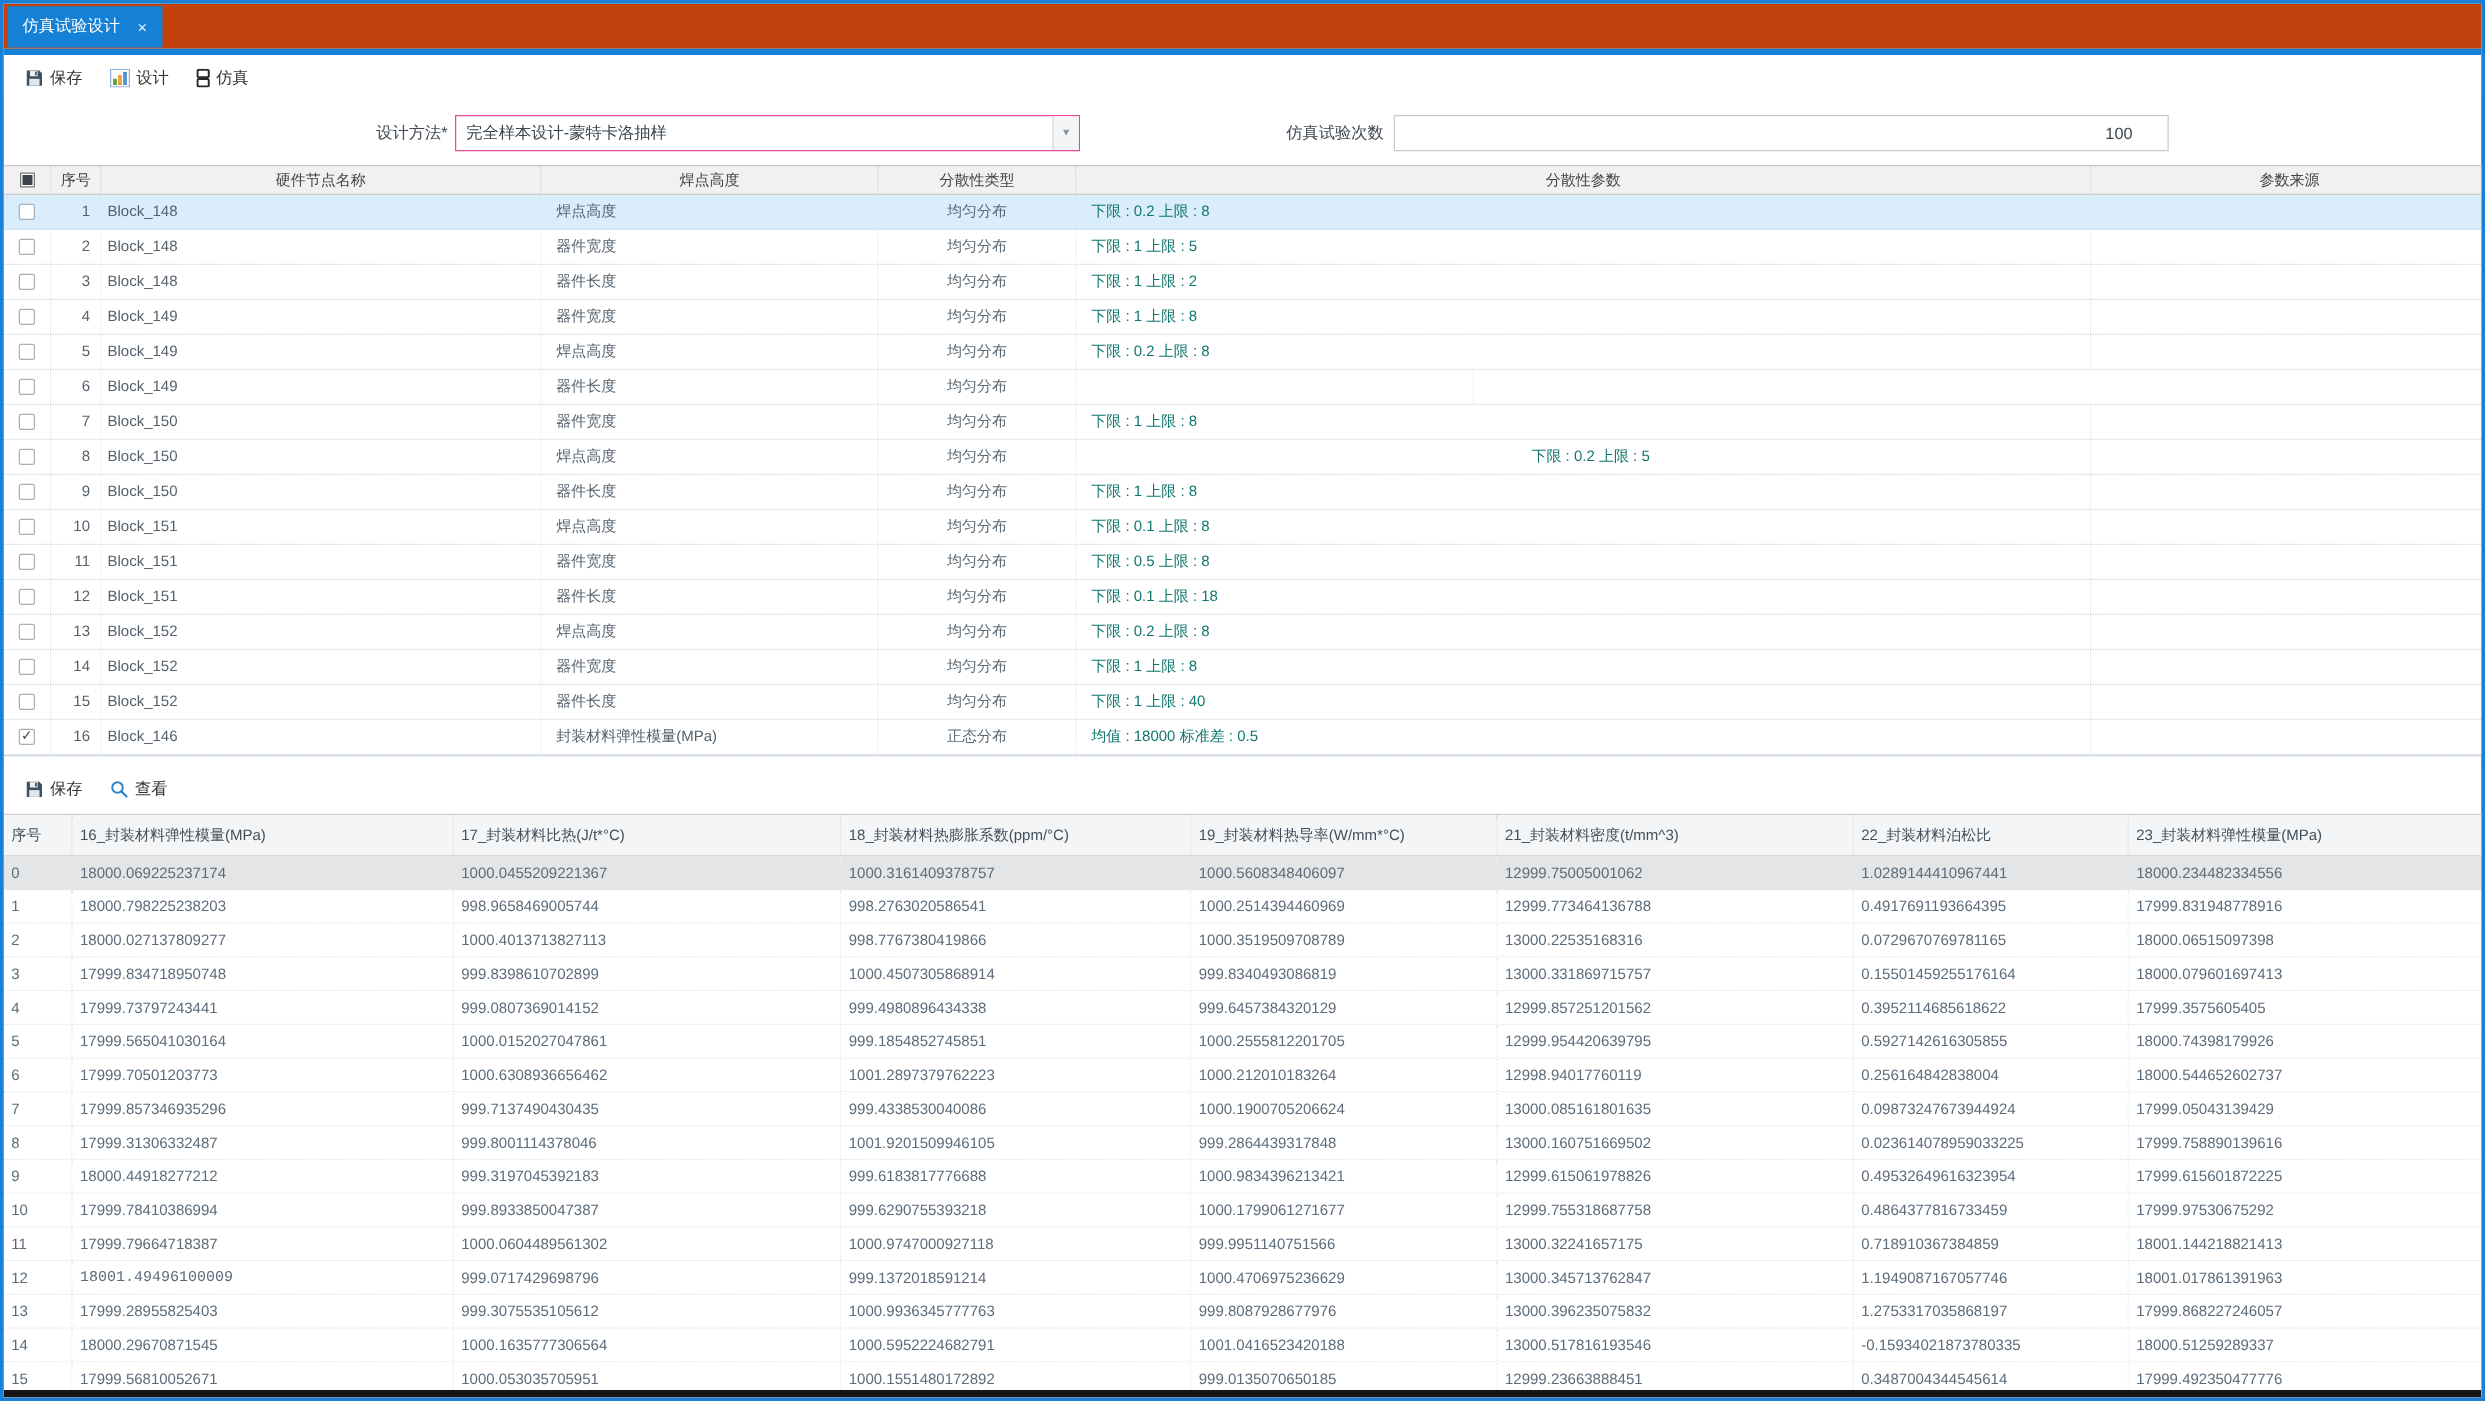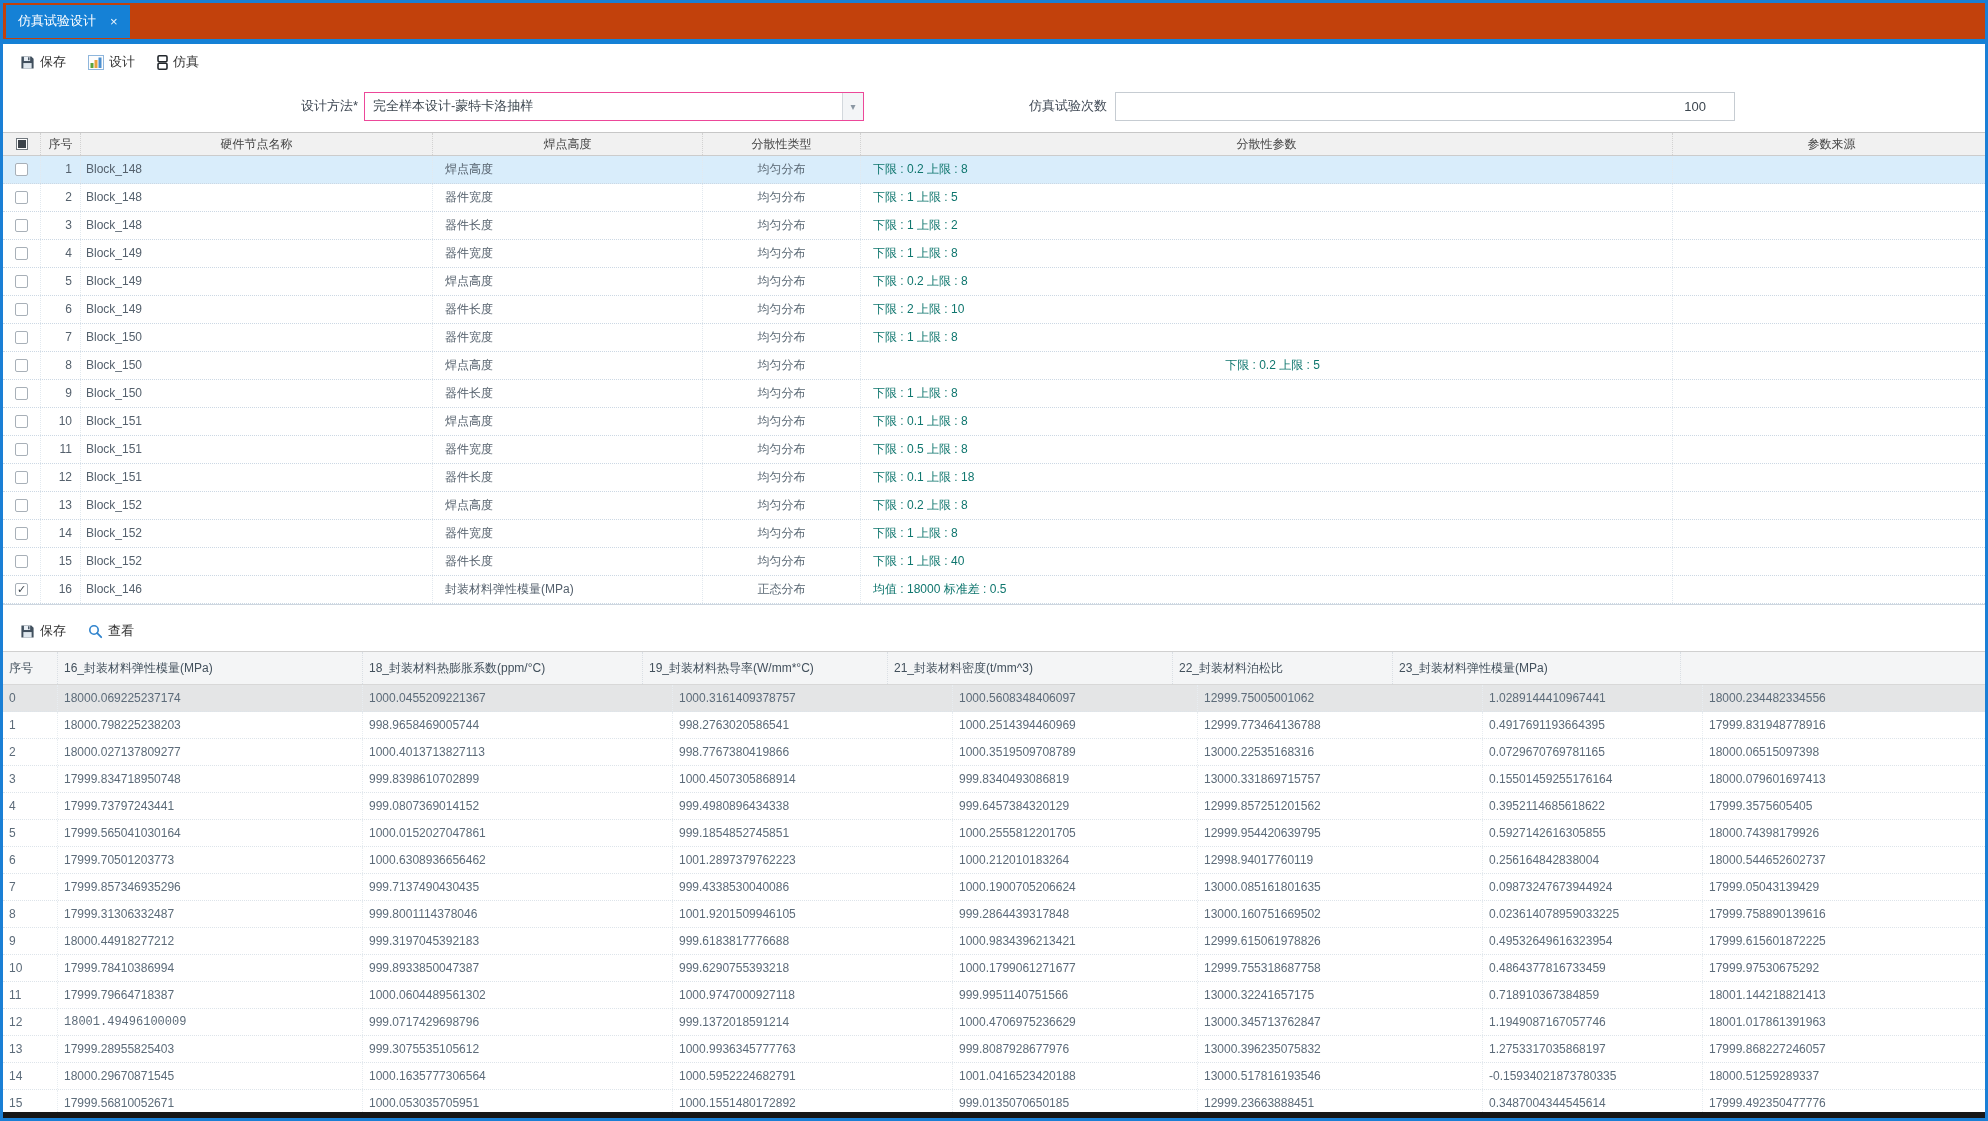--- a/index.html
+++ b/index.html
@@ -190,21 +190,20 @@
           <div class="tc src" style="width: 318px;"></div>
         </div>
         <div class="trow">
           <div class="tc cb" style="width: 38px;">
             <div class="cbx"></div>
           </div>
           <div class="tc idx" style="width: 40px;">6</div>
           <div class="tc node" style="width: 352px;">Block_149</div>
           <div class="tc param" style="width: 270px;">器件长度</div>
           <div class="tc type" style="width: 158px;">均匀分布</div>
-          <div class="tc dist" style="width: 812px;">下限 : 2 上限 : 10</div>
           <div class="tc src" style="width: 318px;"></div>
         </div>
         <div class="trow">
           <div class="tc cb" style="width: 38px;">
             <div class="cbx"></div>
           </div>
           <div class="tc idx" style="width: 40px;">7</div>
           <div class="tc node" style="width: 352px;">Block_150</div>
           <div class="tc param" style="width: 270px;">器件宽度</div>
           <div class="tc type" style="width: 158px;">均匀分布</div>
@@ -335,20 +334,21 @@
           </svg>
       </span>
       <span>查看</span>
     </div>
   </div>
 
   <div class="t2">
     <div class="thead" id="t2-head">
         <div class="tc" style="width: 55px;">序号</div>
         <div class="tc" style="width: 305px;">16_封装材料弹性模量(MPa)</div>
+        <div class="tc" style="width: 310px;">17_封装材料比热(J/t*°C)</div>
         <div class="tc" style="width: 280px;">18_封装材料热膨胀系数(ppm/°C)</div>
         <div class="tc" style="width: 245px;">19_封装材料热导率(W/mm*°C)</div>
         <div class="tc" style="width: 285px;">21_封装材料密度(t/mm^3)</div>
         <div class="tc" style="width: 220px;">22_封装材料泊松比</div>
         <div class="tc" style="width: 288px;">23_封装材料弹性模量(MPa)</div>
       </div>
     <div id="t2-body">
         <div class="trow sel2">
           <div class="tc" style="width: 55px;">0</div>
           <div class="tc" style="width: 305px;">18000.069225237174</div>

